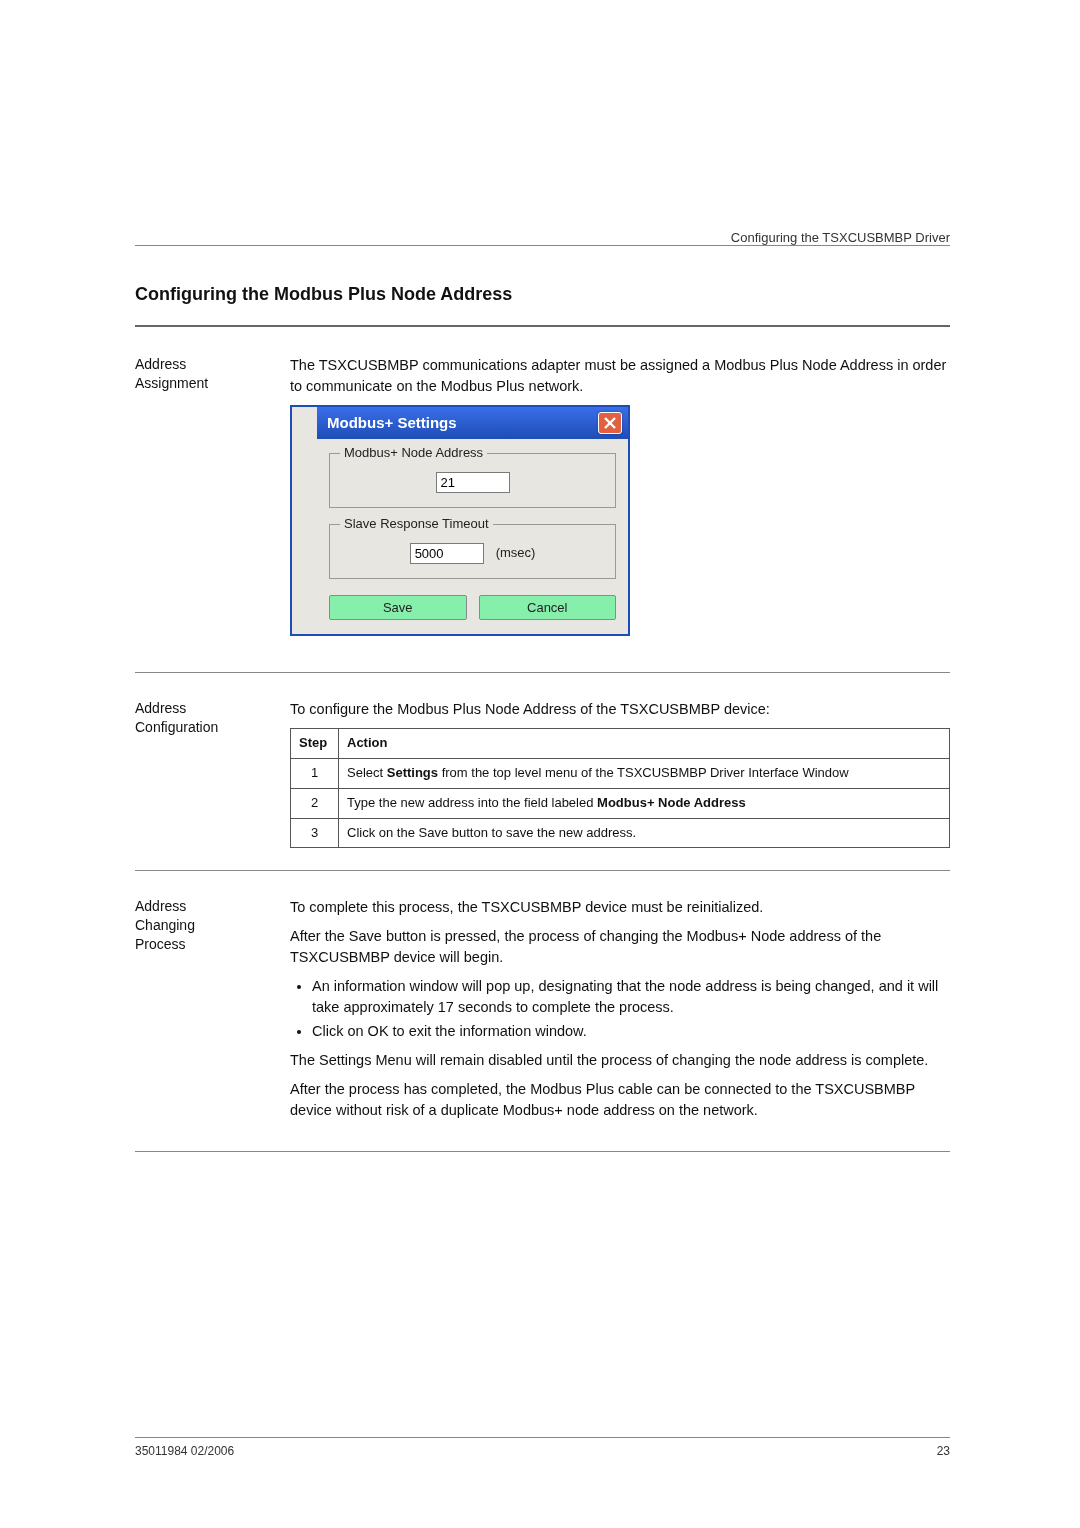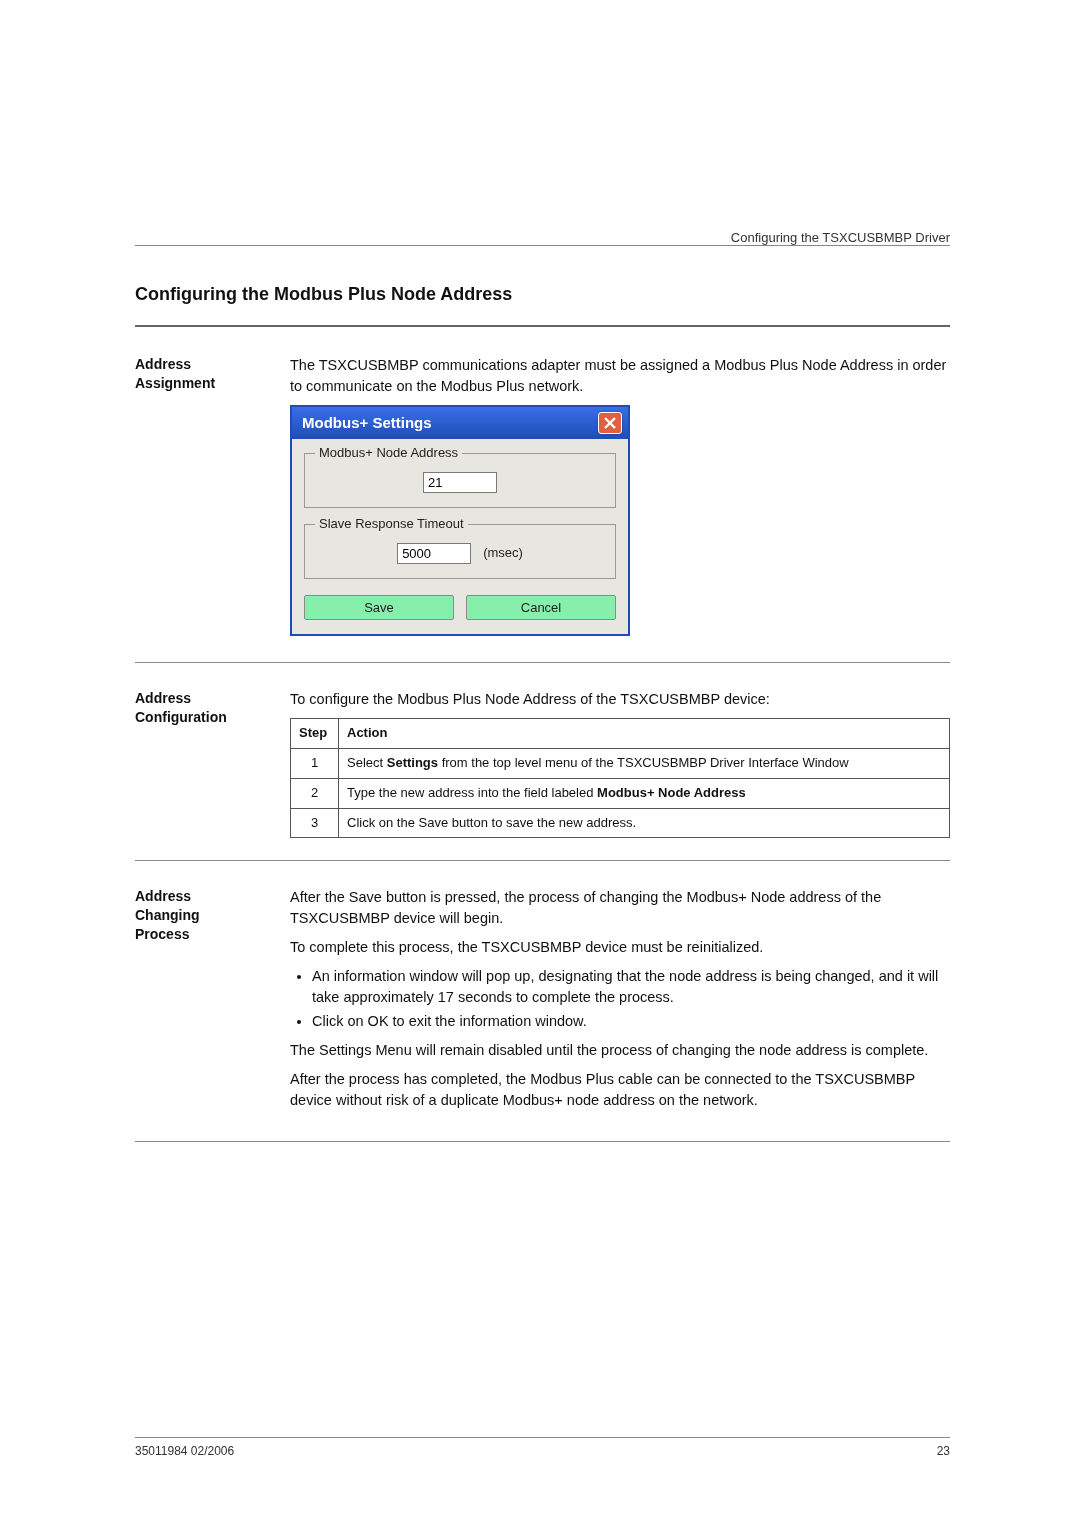--- a/index.html
+++ b/index.html
@@ -46,42 +46,43 @@
     margin-bottom: 26px;
   }
   .block {
     display: flex;
     align-items: flex-start;
   }
   .side-label {
     width: 155px;
     flex-shrink: 0;
     font-size: 14px;
-    font-weight: bold;
+    font-weight: normal;
     color: #111;
     line-height: 1.35;
   }
   .content {
     flex: 1;
     font-size: 14.5px;
     color: #111;
     line-height: 1.45;
   }
   .content p {
     margin-bottom: 8px;
   }
 
   
   .dialog {
     width: 340px;
     border: 2px solid #1e4db7;
     background: #e8e6e0;
     margin-top: 6px;
-    margin-bottom: 4px;
+    margin-bottom: 14px;
     font-family: Tahoma, Arial, sans-serif;
+    padding-left: 25px;
   }
   .titlebar {
     background: linear-gradient(to bottom, #3a6ee8, #1e4db7);
     color: #fff;
     font-weight: bold;
     font-size: 15px;
     padding: 5px 6px 5px 10px;
     display: flex;
     justify-content: space-between;
     align-items: center;
@@ -291,22 +292,22 @@
 
   <hr class="thin-rule">
 
   <div class="block">
     <div class="side-label">
       <span>Address</span><br>
       <span>Changing</span><br>
       <span>Process</span>
     </div>
     <div class="content">
+      <p>To complete this process, the TSXCUSBMBP device must be reinitialized.</p>
       <p>After the Save button is pressed, the process of changing the Modbus+ Node address of the TSXCUSBMBP device will begin.</p>
-      <p>To complete this process, the TSXCUSBMBP device must be reinitialized.</p>
       <ul class="bullets">
         <li>An information window will pop up, designating that the node address is being changed, and it will take approximately 17 seconds to complete the process.</li>
         <li>Click on OK to exit the information window.</li>
       </ul>
       <p>The Settings Menu will remain disabled until the process of changing the node address is complete.</p>
       <p>After the process has completed, the Modbus Plus cable can be connected to the TSXCUSBMBP device without risk of a duplicate Modbus+ node address on the network.</p>
     </div>
   </div>
 
   <hr class="thin-rule">

